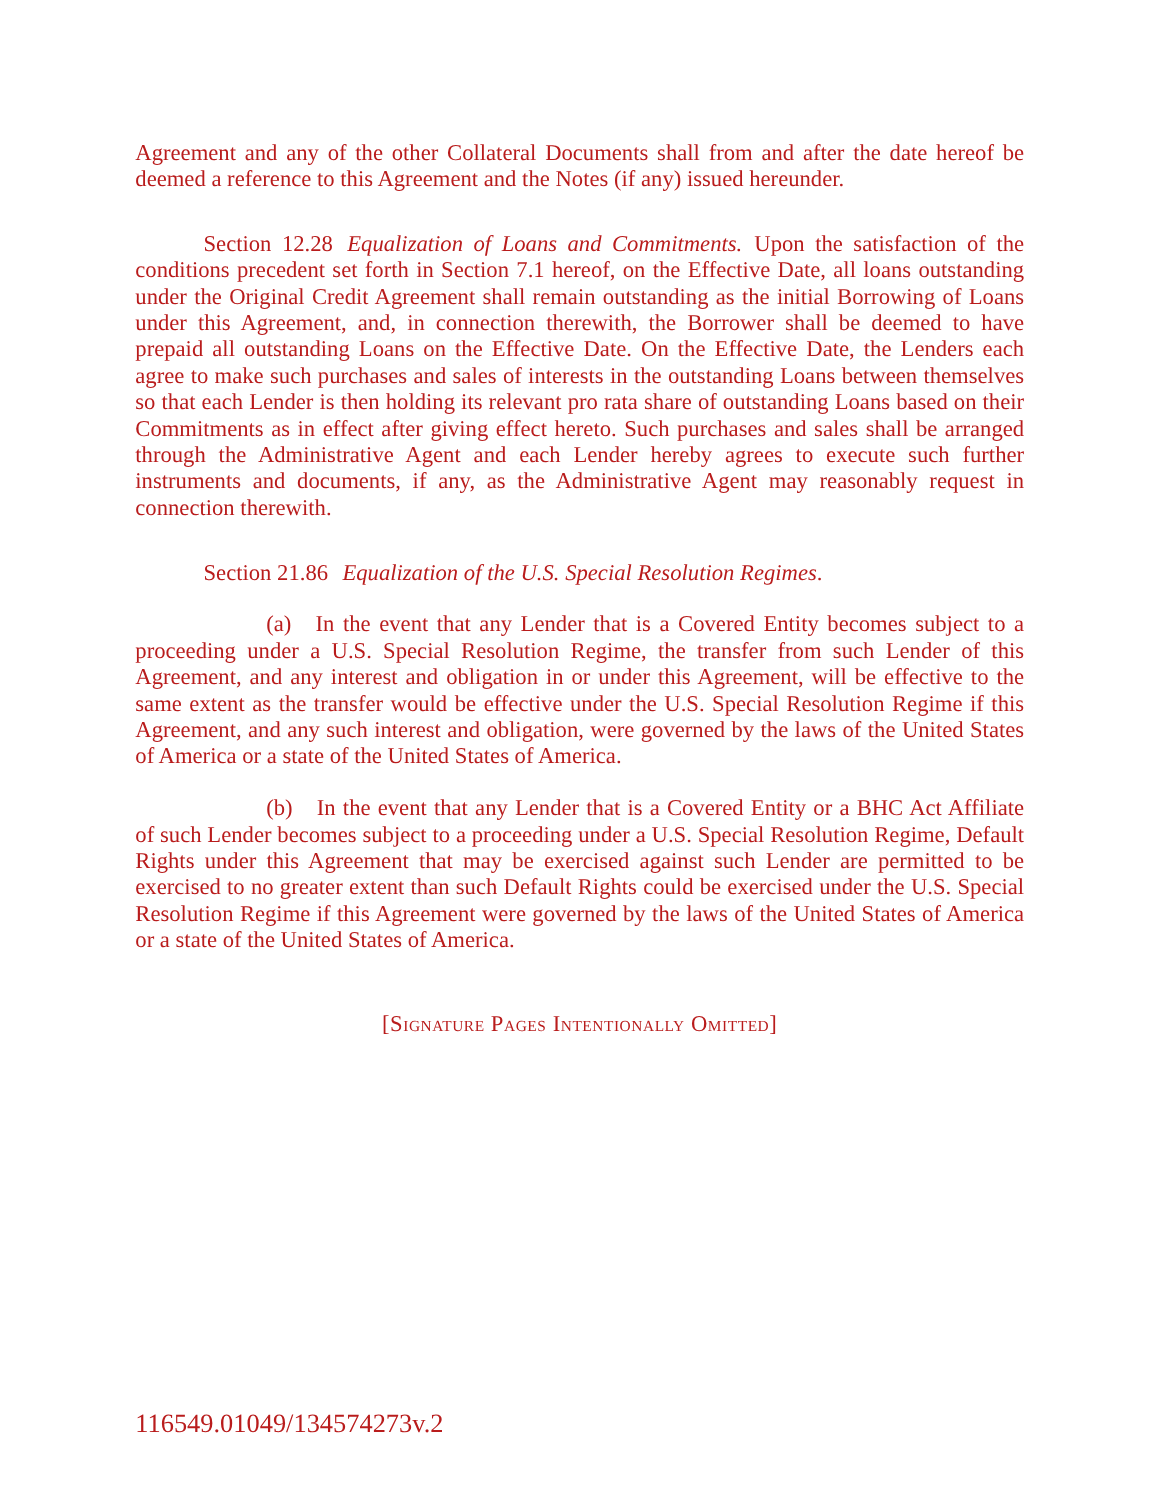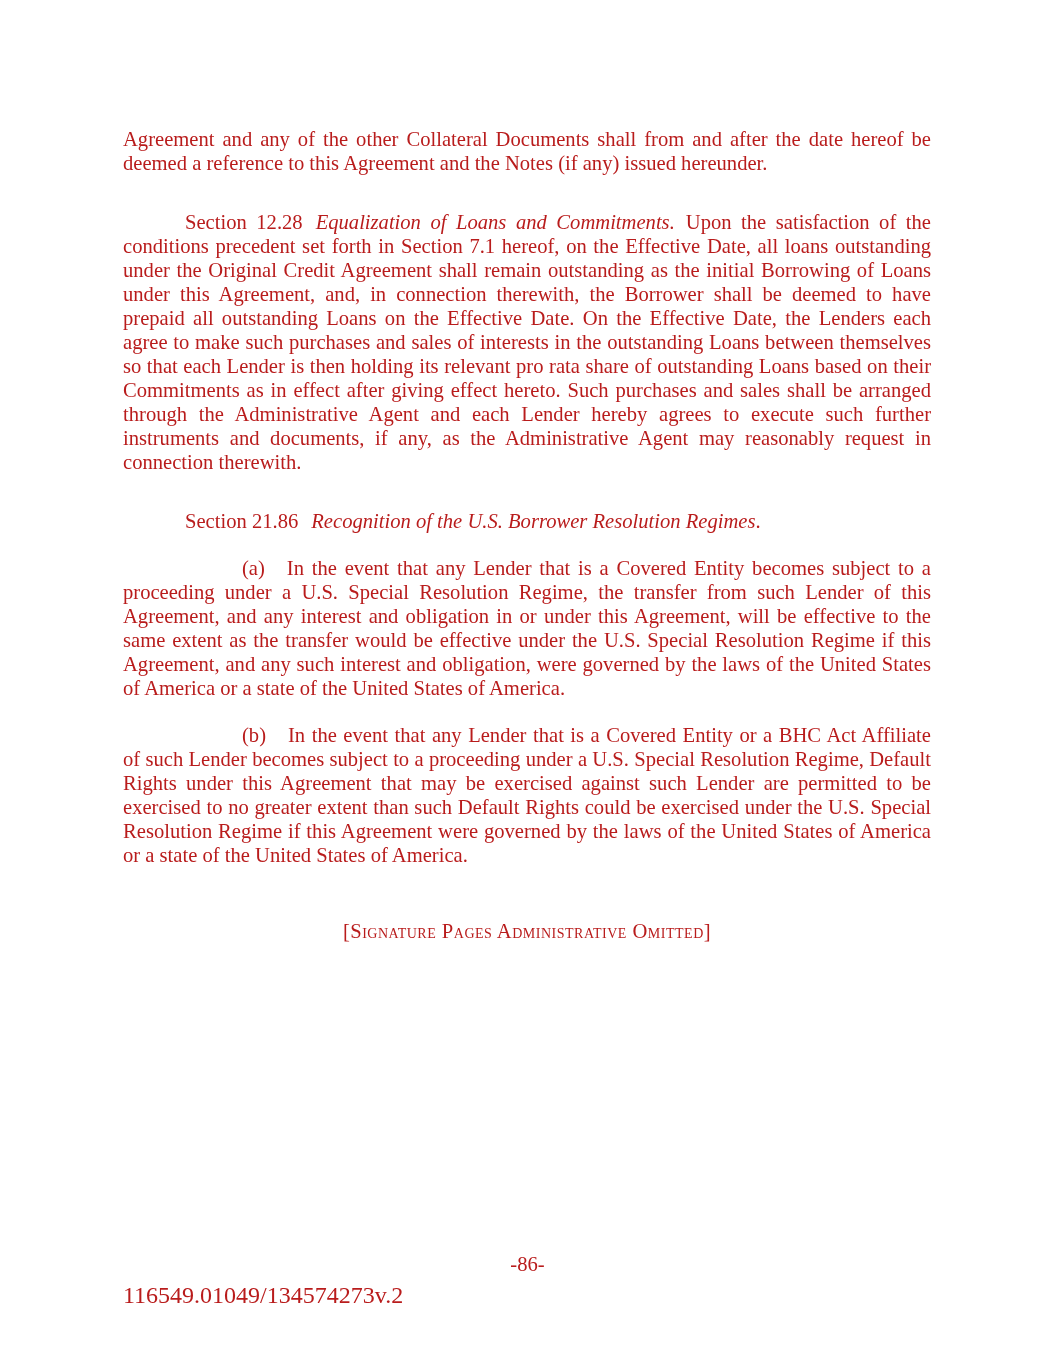--- a/index.html
+++ b/index.html
@@ -59,25 +59,24 @@
 </style>
 </head>
 <body>
 
 <div class="page">
 
   <p class="para">Agreement and any of the other Collateral Documents shall from and after the date hereof be deemed a reference to this Agreement and the Notes (if any) issued hereunder.</p>
 
   <p class="para indent-half"><span>Section 12.28</span><span class="sp sp-12"></span><span class="sec-title">Equalization of Loans and Commitments.</span><span class="sp sp-10"></span><span>Upon the satisfaction of the conditions precedent set forth in Section 7.1 hereof, on the Effective Date, all loans outstanding under the Original Credit Agreement shall remain outstanding as the initial Borrowing of Loans under this Agreement, and, in connection therewith, the Borrower shall be deemed to have prepaid all outstanding Loans on the Effective Date.  On the Effective Date, the Lenders each agree to make such purchases and sales of interests in the outstanding Loans between themselves so that each Lender is then holding its relevant pro rata share of outstanding Loans based on their Commitments as in effect after giving effect hereto.  Such purchases and sales shall be arranged through the Administrative Agent and each Lender hereby agrees to execute such further instruments and documents, if any, as the Administrative Agent may reasonably request in connection therewith.</span></p>
 
-  <p class="para indent-half"><span>Section 21.86</span><span class="sp sp-12"></span><span class="sec-title">Recognition of the U.S. Borrower Resolution Regimes</span><span>.</span></p>
+  <p class="para indent-half"><span>Section 21.86</span><span class="sp sp-12"></span><span class="sec-title">Equalization of the U.S. Special Resolution Regimes</span><span>.</span></p>
 
   <p class="para indent-one"><span>(a)</span><span class="sp sp-22"></span><span>In the event that any Lender that is a Covered Entity becomes subject to a proceeding under a U.S. Special Resolution Regime, the transfer from such Lender of this Agreement, and any interest and obligation in or under this Agreement, will be effective to the same extent as the transfer would be effective under the U.S. Special Resolution Regime if this Agreement, and any such interest and obligation, were governed by the laws of the United States of America or a state of the United States of America.</span></p>
 
   <p class="para indent-one"><span>(b)</span><span class="sp sp-22"></span><span>In the event that any Lender that is a Covered Entity or a BHC Act Affiliate of such Lender becomes subject to a proceeding under a U.S. Special Resolution Regime, Default Rights under this Agreement that may be exercised against such Lender are permitted to be exercised to no greater extent than such Default Rights could be exercised under the U.S. Special Resolution Regime if this Agreement were governed by the laws of the United States of America or a state of the United States of America.</span></p>
 
-  <p class="para sig-note">[Signature Pages Administrative Omitted]</p>
+  <p class="para sig-note">[Signature Pages Intentionally Omitted]</p>
 
-  <div class="footer-pagenum">-86-</div>
 
   <div class="footer-docid">116549.01049/134574273v.2</div>
 
 </div>
 
 </body></html>

